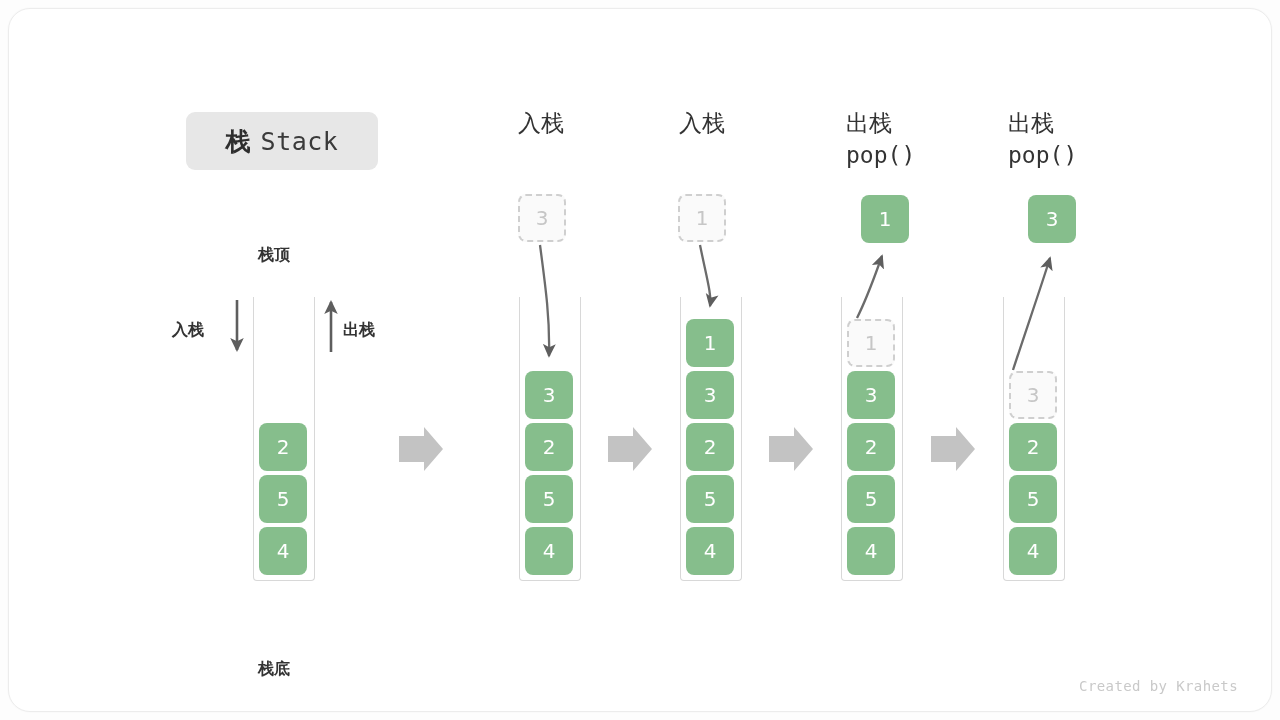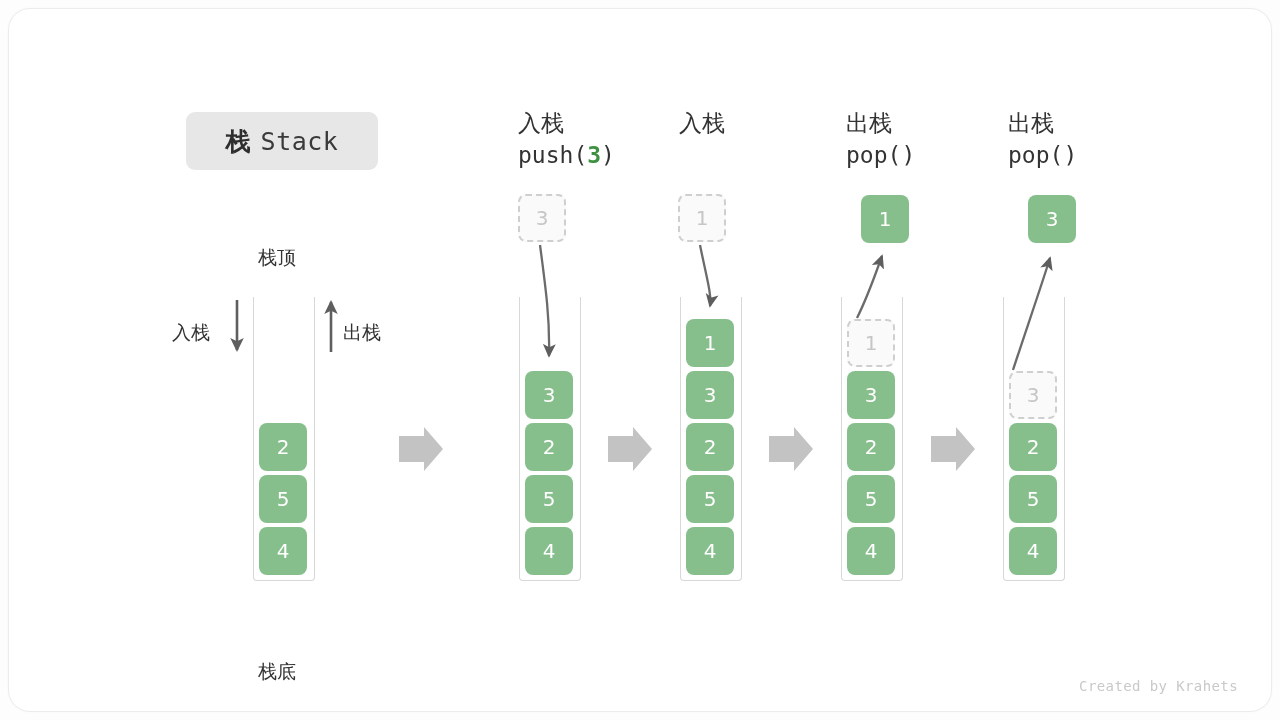--- a/index.html
+++ b/index.html
@@ -60,22 +60,22 @@
     font-weight: 400;
     color: #3a3a3a;
     margin-left: 10px;
     letter-spacing: 0.5px;
   }
 
   
   .lbl-cjk-bold {
     position: absolute;
     font-family: "DejaVu Sans", "Liberation Sans", sans-serif;
-    font-size: 19px;
-    font-weight: 400;
+    font-size: 16px;
+    font-weight: 700;
     color: #333333;
     white-space: nowrap;
   }
 
   
   .col-head {
     position: absolute;
     width: 190px;
     white-space: nowrap;
   }
@@ -168,21 +168,20 @@
     <span class="t-latin">Stack</span>
   </div>
 
   <div class="lbl-cjk-bold" style="left:258px; top:245px;">栈顶</div>
   <div class="lbl-cjk-bold" style="left:258px; top:615px;margin-top:44px;">栈底</div>
   <div class="lbl-cjk-bold" style="left:172px; top:320px;">入栈</div>
   <div class="lbl-cjk-bold" style="left:343px; top:320px;">出栈</div>
 
   <div class="col-head" style="left:518px; top:108px;">
     <div class="line1">入栈</div>
-    <div class="line2"><span>push(</span><span class="arg">3</span><span>)</span></div>
   </div>
 
   <div class="col-head" style="left:679px; top:108px;">
     <div class="line1">入栈</div>
   </div>
 
   <div class="col-head" style="left:846px; top:108px;">
     <div class="line1">出栈</div>
     <div class="line2"><span>pop(</span><span class="arg"></span><span>)</span></div>
   </div>

